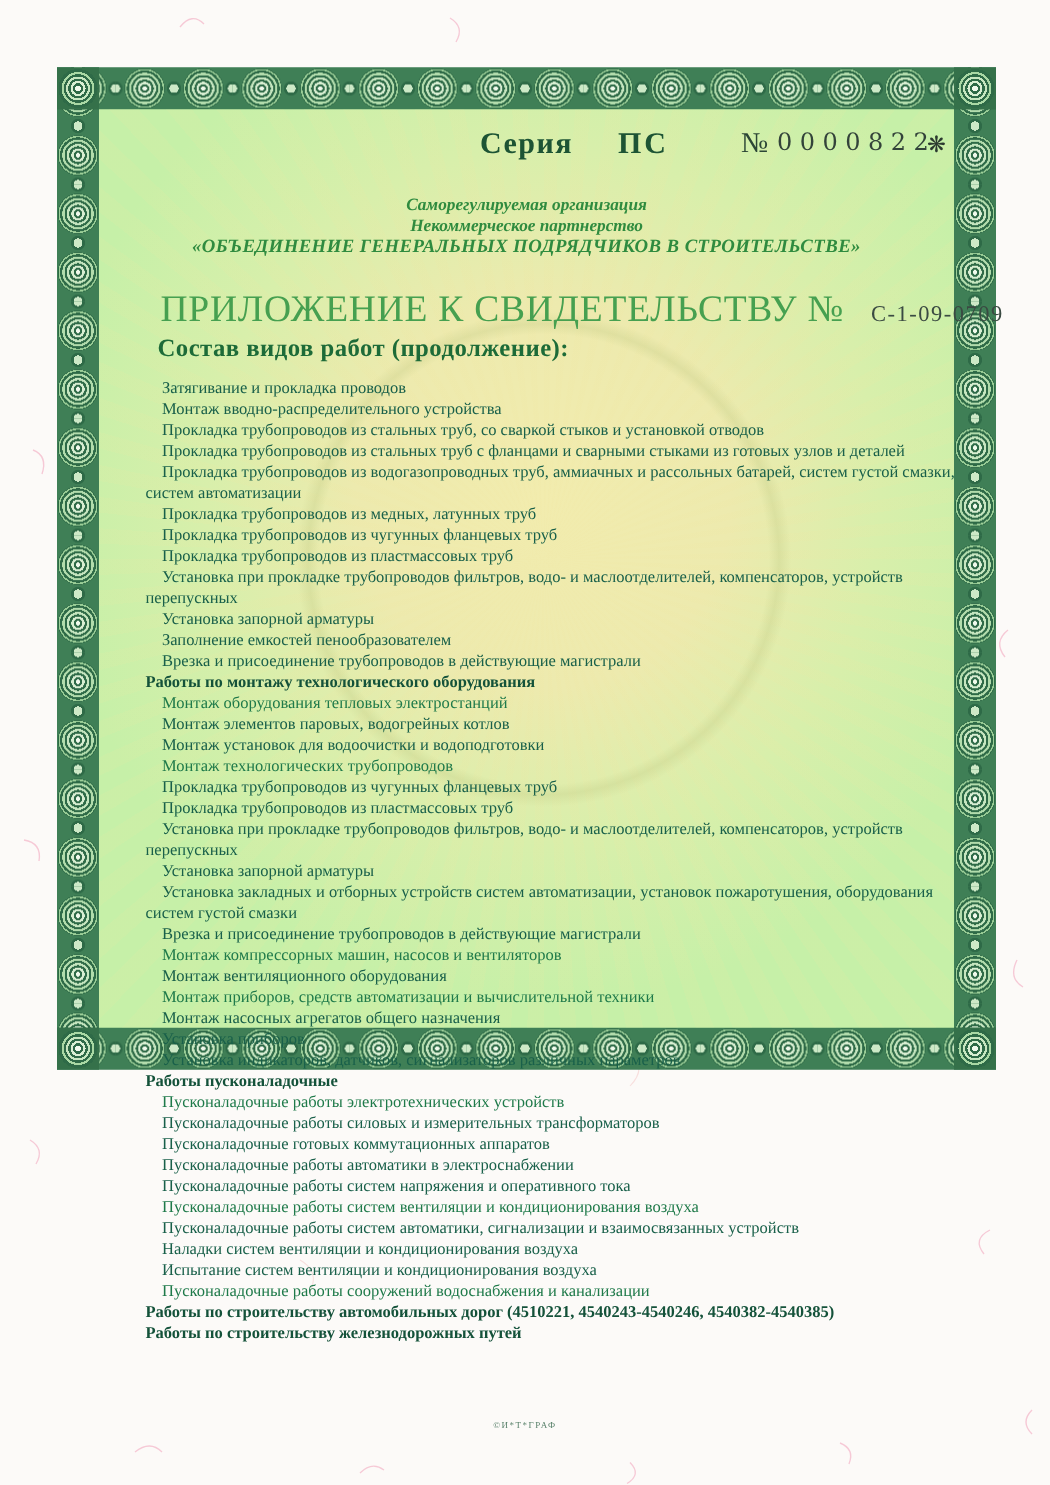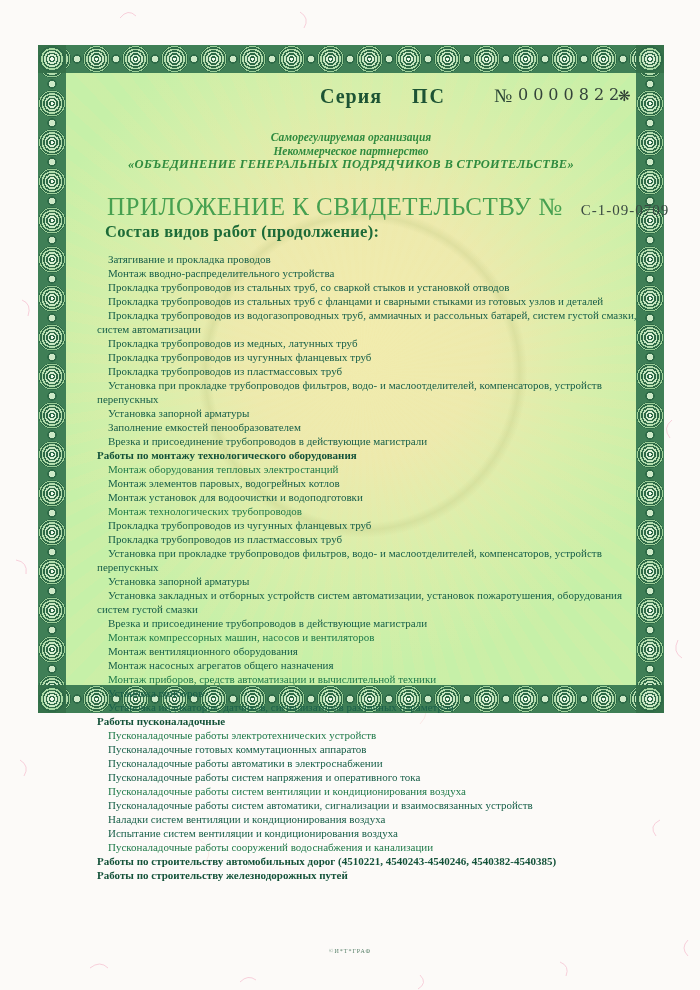--- a/index.html
+++ b/index.html
@@ -176,26 +176,27 @@
         <div class="work-item normal">Монтаж установок для водоочистки и водоподготовки</div>
         <div class="work-item italic">Монтаж технологических трубопроводов</div>
         <div class="work-item normal">Прокладка трубопроводов из чугунных фланцевых труб</div>
         <div class="work-item normal">Прокладка трубопроводов из пластмассовых труб</div>
         <div class="work-item normal">Установка при прокладке трубопроводов фильтров, водо- и маслоотделителей, компенсаторов, устройств перепускных</div>
         <div class="work-item normal">Установка запорной арматуры</div>
         <div class="work-item normal">Установка закладных и отборных устройств систем автоматизации, установок пожаротушения, оборудования систем густой смазки</div>
         <div class="work-item normal">Врезка и присоединение трубопроводов в действующие магистрали</div>
         <div class="work-item italic">Монтаж компрессорных машин, насосов и вентиляторов</div>
         <div class="work-item normal">Монтаж вентиляционного оборудования</div>
+        <div class="work-item italic">Монтаж приборов, средств автоматизации и вычислительной техники</div>
         <div class="work-item normal">Монтаж насосных агрегатов общего назначения</div>
-        <div class="work-item italic">Монтаж приборов, средств автоматизации и вычислительной техники</div>
         <div class="work-item normal">Установка приборов</div>
         <div class="work-item normal">Установка индикаторов, датчиков, сигнализаторов различных параметров</div>
         <div class="work-item bold">Работы пусконаладочные</div>
         <div class="work-item italic">Пусконаладочные работы электротехнических устройств</div>
+        <div class="work-item normal">Пусконаладочные работы силовых и измерительных трансформаторов</div>
         <div class="work-item normal">Пусконаладочные готовых коммутационных аппаратов</div>
         <div class="work-item normal">Пусконаладочные работы автоматики в электроснабжении</div>
         <div class="work-item normal">Пусконаладочные работы систем напряжения и оперативного тока</div>
         <div class="work-item italic">Пусконаладочные работы систем вентиляции и кондиционирования воздуха</div>
         <div class="work-item normal">Пусконаладочные работы систем автоматики, сигнализации и взаимосвязанных устройств</div>
         <div class="work-item normal">Наладки систем вентиляции и кондиционирования воздуха</div>
         <div class="work-item normal">Испытание систем вентиляции и кондиционирования воздуха</div>
         <div class="work-item italic">Пусконаладочные работы сооружений водоснабжения и канализации</div>
         <div class="work-item bold">Работы по строительству автомобильных дорог (4510221, 4540243-4540246, 4540382-4540385)</div>
         <div class="work-item bold">Работы по строительству железнодорожных путей</div>

